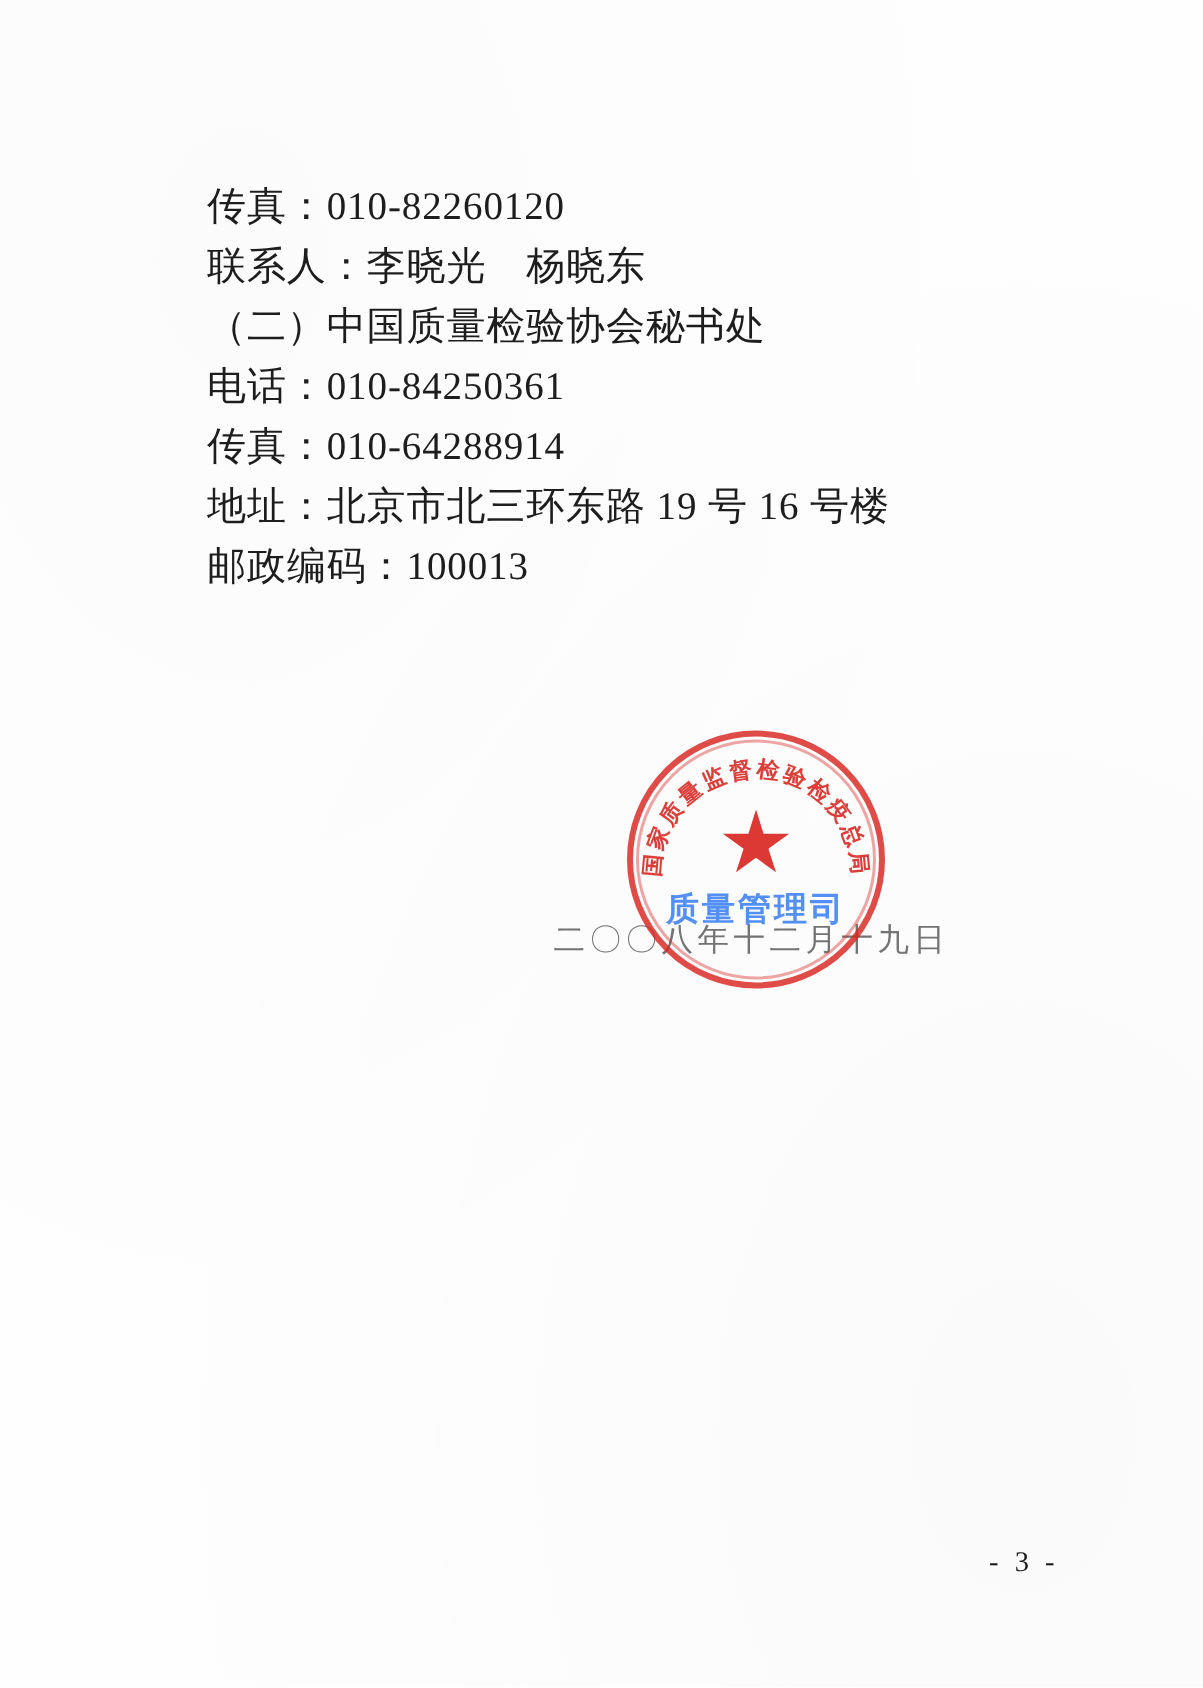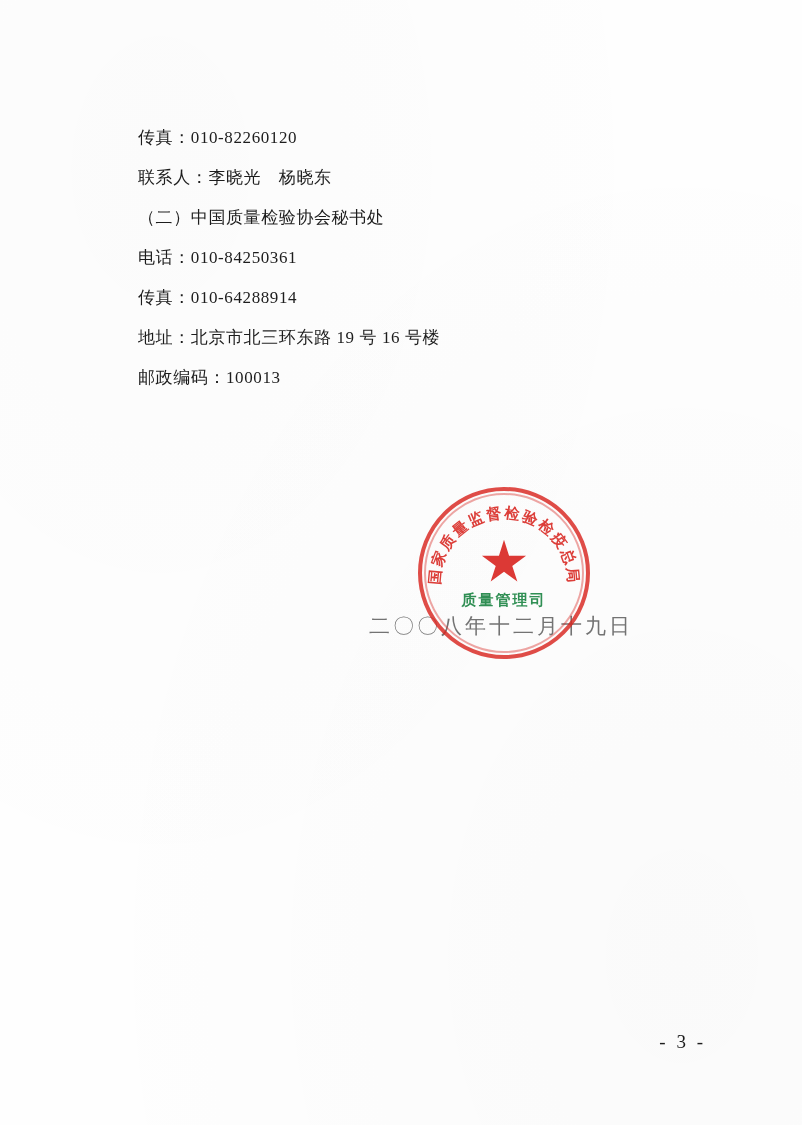--- a/index.html
+++ b/index.html
@@ -30,21 +30,21 @@
       radial-gradient(ellipse at 85% 85%, rgba(0,0,0,0.015), rgba(0,0,0,0) 65%);
     pointer-events: none;
   }
   .body-text {
     position: absolute;
     left: 138px;
     top: 118px;
     width: 540px;
   }
   .line {
-    font-size: 17px;
+    font-size: 26px;
     line-height: 40px;
     letter-spacing: 0.6px;
     color: #1d1d1d;
     white-space: pre;
   }
   .date-line {
     position: absolute;
     left: 369px;
     top: 612px;
     font-size: 21px;
@@ -102,22 +102,22 @@
     font-weight: bold;
     letter-spacing: 2.2px;
     opacity: 0.88;
   }
   .seal-bottom-text {
     position: absolute;
     left: 0;
     right: 0;
     top: 104px;
     text-align: center;
-    color: #15803d;
-    font-size: 15px;
+    color: #3b82f6;
+    font-size: 22px;
     font-weight: bold;
     letter-spacing: 2px;
     opacity: 0.88;
     font-family: "Liberation Serif", serif;
   }
   .page-number {
     position: absolute;
     right: 96px;
     bottom: 72px;
     font-size: 19px;

